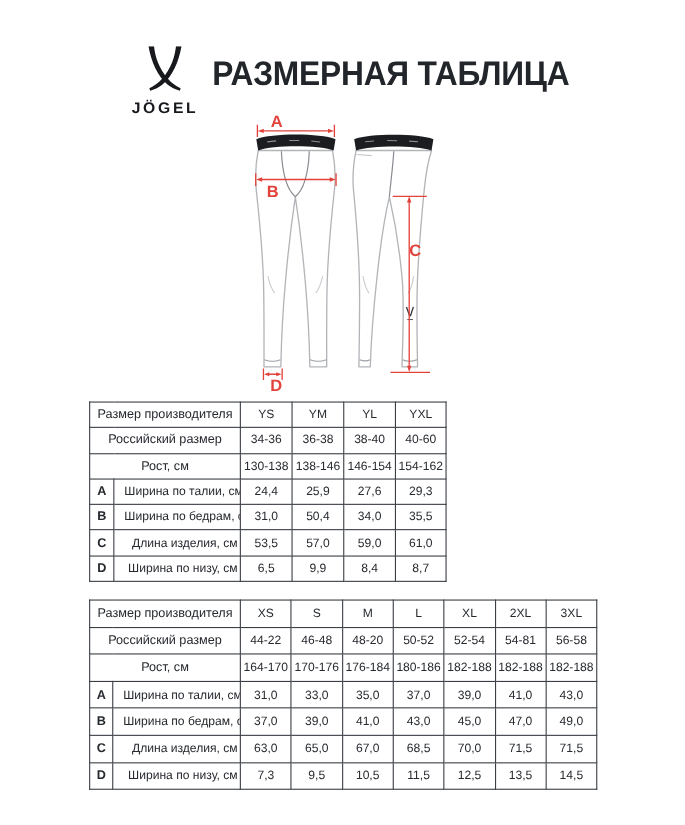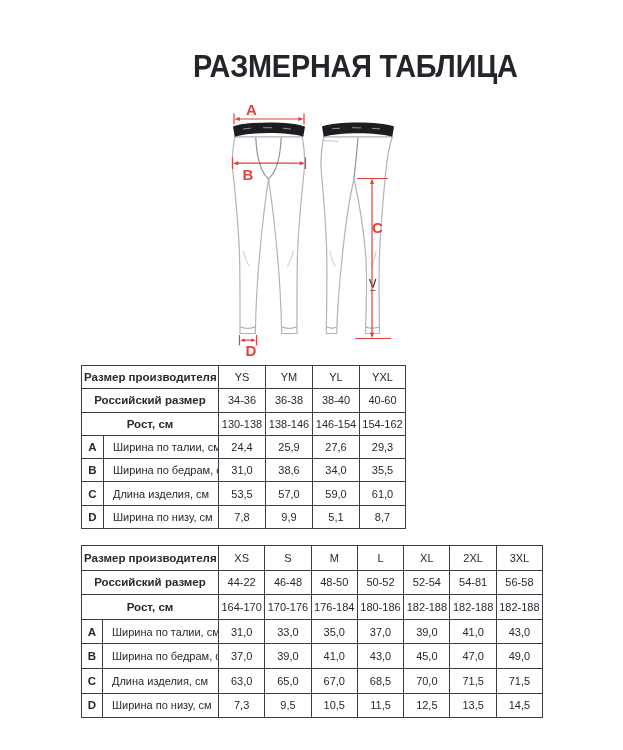--- a/index.html
+++ b/index.html
@@ -31,33 +31,40 @@
 
   
   table.t{
     position:absolute;border-collapse:collapse;table-layout:fixed;
     background:#fff;
   }
   table.t td{
     border:1.5px solid #3a3f45;text-align:center;vertical-align:middle;
     font-size:11px;color:#26292e;padding:0 2px;overflow:hidden;white-space:nowrap;
   }
-  table.t td.hl{font-weight:700;font-size:11.5px;margin-top:12px;}
+  table.t td.hl{font-weight:400;font-size:11.5px;margin-top:12px;}
   table.t td.letter{font-weight:700;font-size:11.5px;}
-  table.t td.dim{text-align:left;padding-left:9px;}
+  table.t td.dim{text-align:right;padding-left:9px;}
   .t1{left:81px;top:365px;width:324px;}
   .t1 tr{height:23.3px;}
   .t2{left:81px;top:545px;width:461px;}
   .t2 tr{height:24.6px;}
 </style>
 </head>
 <body>
 
 <div class="page">
 
+  <div class="brand">
+    <svg width="34" height="46" viewBox="0 0 34 46" aria-hidden="true">
+      <path fill="#17191d" d="M2,0 C4.5,14 10,27 19.5,35 C22.5,37.4 26,39.2 30.5,40.4 L31.2,38.2 C23,34.6 15,26 10.5,14.5 C8.8,10 7.5,5 7,0 Z"></path>
+      <path fill="#17191d" d="M32,0 C29.5,14 24,27 14.5,35 C11.5,37.4 8,39.2 3.5,40.4 L2.8,38.2 C11,34.6 19,26 23.5,14.5 C25.2,10 26.5,5 27,0 Z"></path>
+    </svg>
+    <div class="brand-name">JÖGEL</div>
+  </div>
 
   <h1 class="title">РАЗМЕРНАЯ ТАБЛИЦА</h1>
 
   <svg class="diagram" viewBox="0 0 200 272">
 
     <g>
       <path d="M29.7,43.8 C27.3,57 26.6,68 28,80 C30.5,103 33.8,135 34.6,165 C35.2,192 35,218 35,240.5 L50.3,240.5 C50.8,215 52.2,188 54.6,162 C57.2,132 60.8,104 63.5,86 C66.2,104 69.8,132 72.4,162 C74.8,188 76.2,215 76.7,240.5 L92,240.5 C92,218 91.8,192 92.4,165 C93.2,135 96.5,103 99,80 C100.4,68 99.7,57 97.3,43.8 Z" fill="#ffffff" stroke="#b2b4b8" stroke-width="1.2" stroke-linejoin="round"></path>
       <path d="M50.8,44.5 C51.6,63 55.4,79 63.5,85.8 C71.6,79 75.4,63 76.2,44.5" fill="none" stroke="#898c91" stroke-width="1.1"></path>
       <path d="M38.5,158 C40,165 42,170 44.8,173.5 M88.3,158 C86.8,165 84.8,170 82,173.5" fill="none" stroke="#c9cbce" stroke-width="1"></path>
       <path d="M35.3,234 C40,235.8 45.5,235.8 50,234 M77,234 C81.5,235.8 87,235.8 91.7,234" fill="none" stroke="#9da0a5" stroke-width="1"></path>
@@ -143,38 +150,38 @@
       <td class="dim">Ширина по талии, см</td>
       <td>24,4</td>
       <td>25,9</td>
       <td>27,6</td>
       <td>29,3</td>
     </tr>
     <tr>
       <td class="letter">B</td>
       <td class="dim">Ширина по бедрам, см</td>
       <td>31,0</td>
-      <td>38,6</td>
+      <td>50,4</td>
       <td>34,0</td>
       <td>35,5</td>
     </tr>
     <tr>
       <td class="letter">C</td>
       <td class="dim">Длина изделия, см</td>
       <td>53,5</td>
       <td>57,0</td>
       <td>59,0</td>
       <td>61,0</td>
     </tr>
     <tr>
       <td class="letter">D</td>
       <td class="dim">Ширина по низу, см</td>
-      <td>7,8</td>
+      <td>6,5</td>
       <td>9,9</td>
-      <td>5,1</td>
+      <td>8,4</td>
       <td>8,7</td>
     </tr>
   </tbody>
     </table>
 
   <table class="t t2">
     <colgroup>
         <col style="width:21px">
         <col style="width:116px">
         <col style="width:46.3px">
@@ -193,21 +200,21 @@
       <td>M</td>
       <td>L</td>
       <td>XL</td>
       <td>2XL</td>
       <td>3XL</td>
     </tr>
     <tr>
       <td colspan="2" class="hl">Российский размер</td>
       <td>44-22</td>
       <td>46-48</td>
-      <td>48-50</td>
+      <td>48-20</td>
       <td>50-52</td>
       <td>52-54</td>
       <td>54-81</td>
       <td>56-58</td>
     </tr>
     <tr>
       <td colspan="2" class="hl">Рост, см</td>
       <td>164-170</td>
       <td>170-176</td>
       <td>176-184</td>

